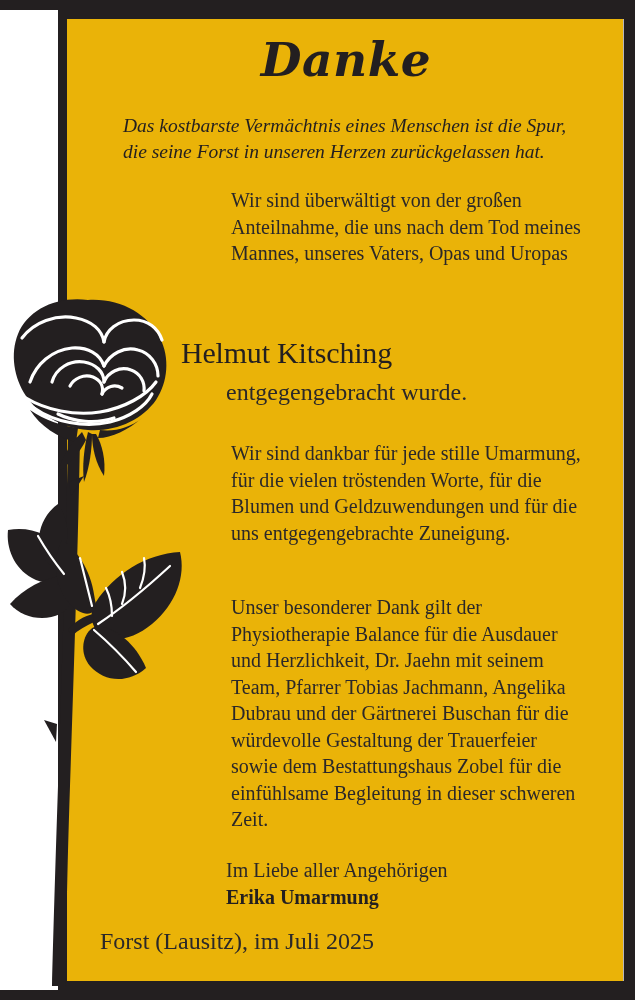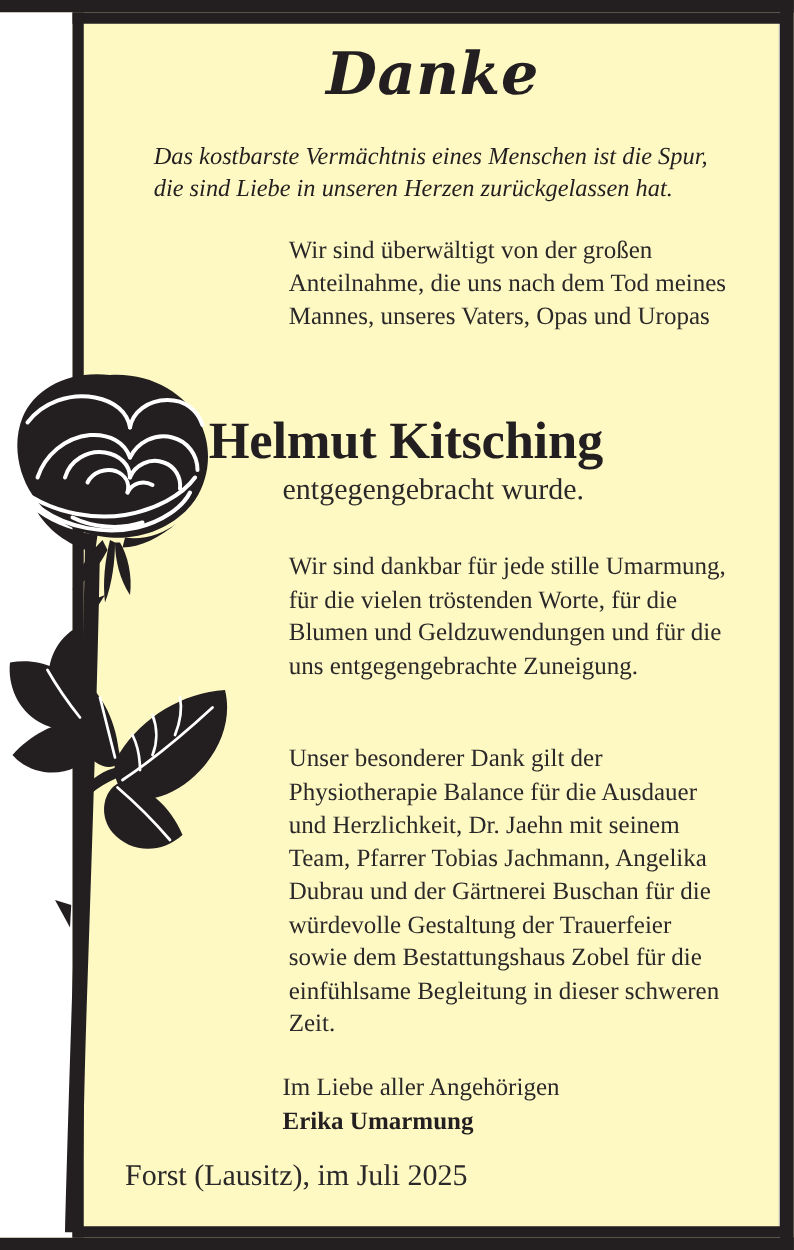--- a/index.html
+++ b/index.html
@@ -13,21 +13,21 @@
     overflow: hidden;
     font-family: "Liberation Serif", "DejaVu Serif", serif;
     color: #231f20;
   }
 
   
   .page {
     position: relative;
     width: 635px;
     height: 1000px;
-    background: #fef9c3;
+    background: #eab308;
   }
 
   
   .band-top {
     position: absolute;
     left: 0; top: 0;
     width: 635px; height: 10px;
     background: #231f20;
   }
   .band-bottom {
@@ -113,25 +113,25 @@
     color: #2b2829;
   }
   .body-col p { margin: 0; }
 
   .para-1 { top: 187px; }
   .para-2 { top: 440px; }
   .para-3 { top: 594px; }
 
   .deceased-name {
     position: absolute;
-    left: 167px; top: 330px;
+    left: 181px; top: 330px;
     width: 420px;
     font-family: "Liberation Serif", "DejaVu Serif", serif;
-    font-weight: 700;
-    font-size: 42px;
+    font-weight: 400;
+    font-size: 30px;
     line-height: 46px;
     letter-spacing: -0.2px;
     color: #231f20;
   }
 
   .after-name {
     position: absolute;
     left: 226px; top: 379px;
     width: 360px;
     font-size: 24px;
@@ -182,21 +182,21 @@
   <div class="hairline-right"></div>
   <div class="outer-left"></div>
   <div class="inner-frame"></div>
 
   <div class="content">
 
     <div class="title">Danke</div>
 
     <div class="quote">
       <div>Das kostbarste Vermächtnis eines Menschen ist die Spur,</div>
-      <div>die sind Liebe in unseren Herzen zurückgelassen hat.</div>
+      <div>die seine Forst in unseren Herzen zurückgelassen hat.</div>
     </div>
 
     <div class="body-col para-1">
       <p>Wir sind überwältigt von der großen Anteilnahme, die uns nach dem Tod meines Mannes, unseres Vaters, Opas und Uropas</p>
     </div>
 
     <div class="deceased-name">Helmut Kitsching</div>
 
     <div class="after-name">entgegengebracht wurde.</div>
 

